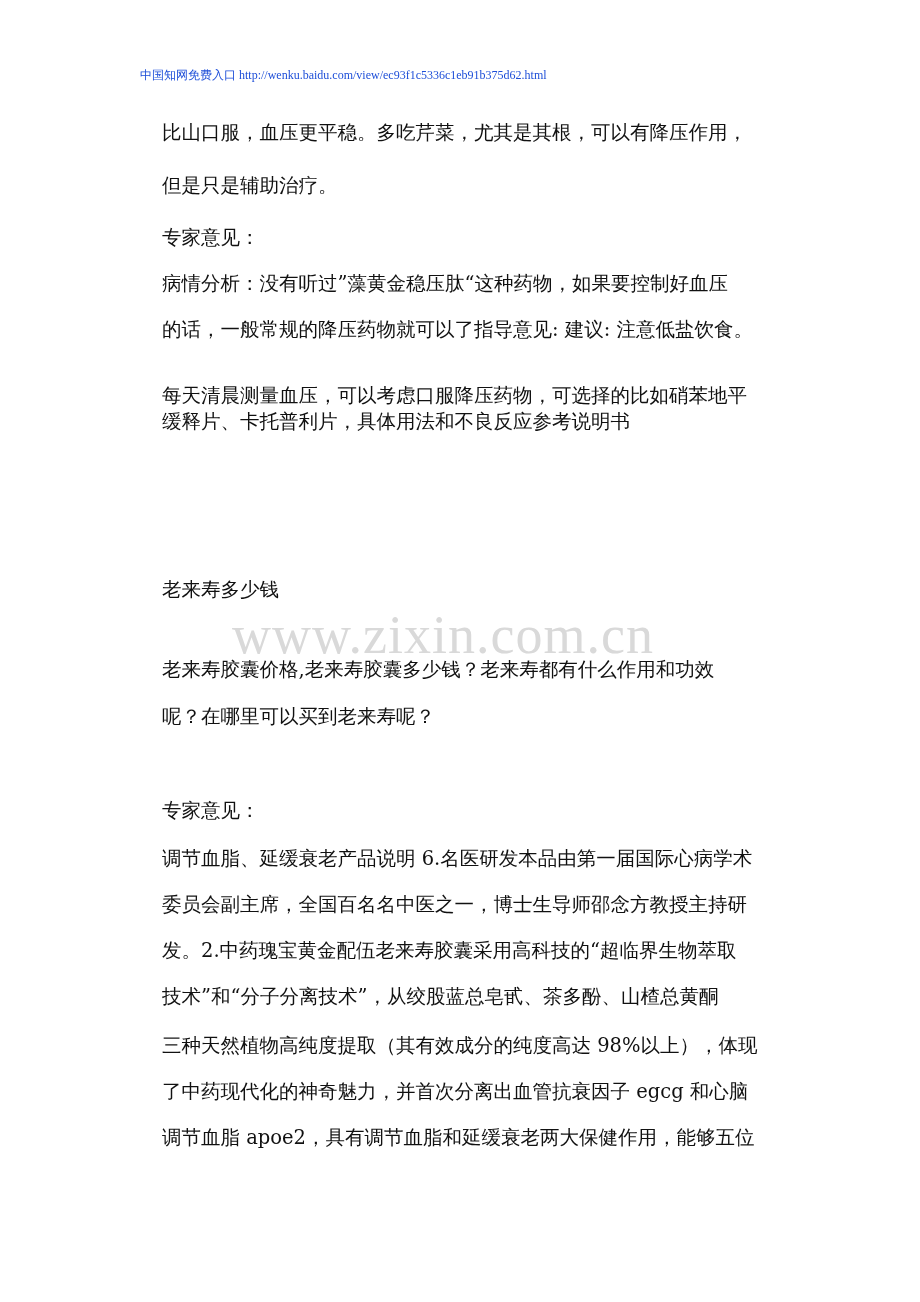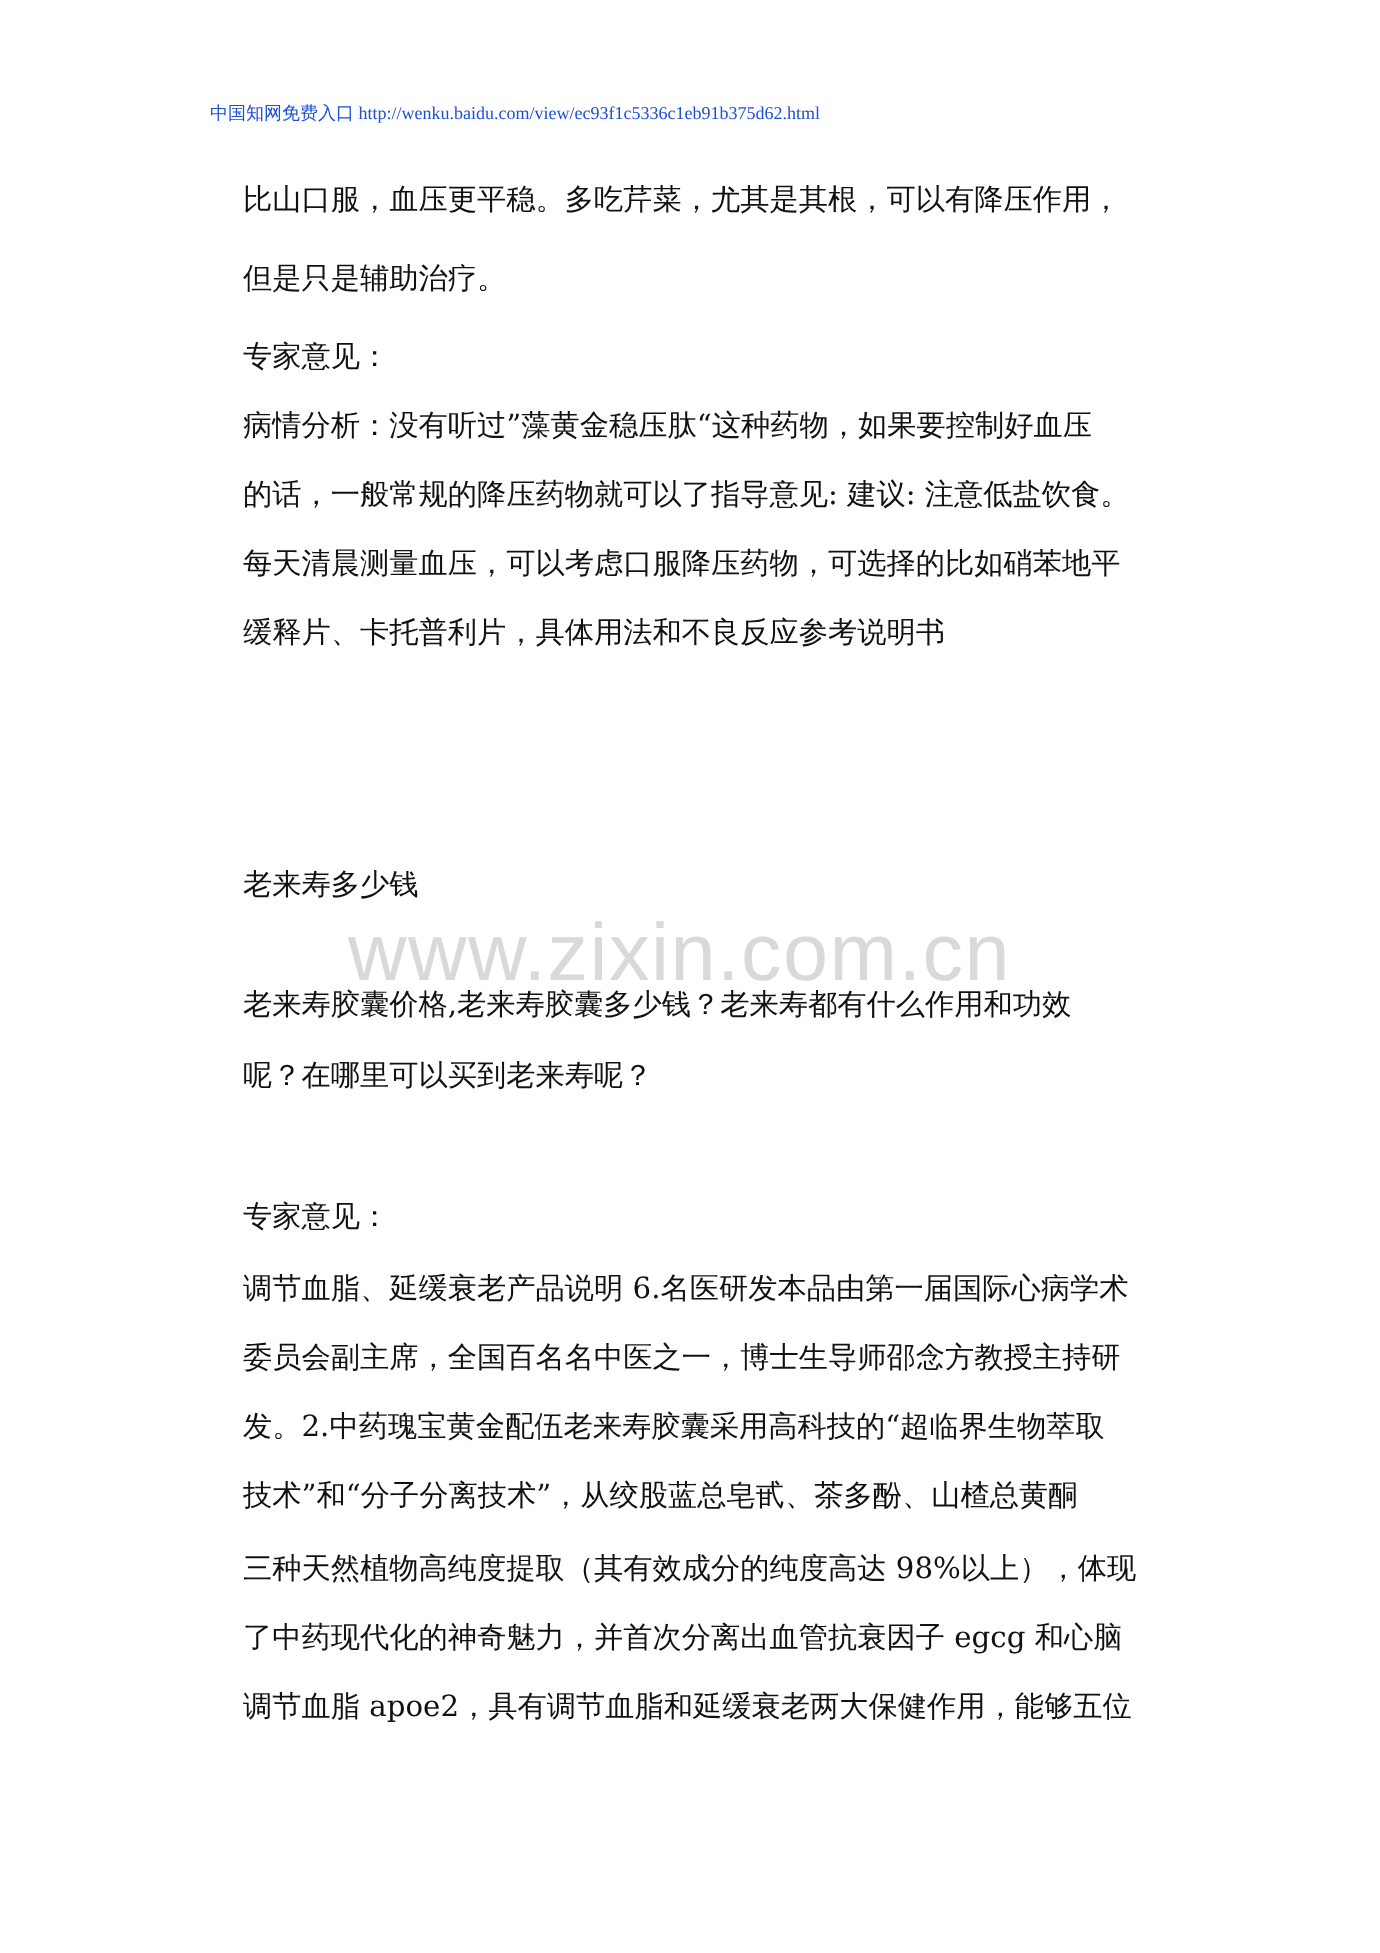--- a/index.html
+++ b/index.html
@@ -2,36 +2,36 @@
 <html><head>
 <meta charset="utf-8">
 <style>
   html, body { margin: 0; padding: 0; background: #ffffff; }
   body { width: 920px; height: 1302px; position: relative; overflow: hidden;
          font-family: "DejaVu Serif", "Liberation Serif", serif; color: #111; }
   .header { position: absolute; left: 140px; top: 67px; font-size: 12px; color: #1d4ed8;
             font-family: "Liberation Serif", "DejaVu Serif", serif; white-space: nowrap; }
   .line { position: absolute; left: 140px; font-size: 19.5px; white-space: nowrap; letter-spacing: 0px; margin-left: 22px; }
   .watermark { position: absolute; left: 232px; top: 604px; font-size: 54px; color: #d9d9d9;
-               font-family: Liberation Sans, sans-serif; white-space: nowrap;
+               font-family: Liberation Serif, serif; white-space: nowrap;
                letter-spacing: 1px; }
 </style>
 </head>
 <body>
 
 <div class="header">中国知网免费入口 http://wenku.baidu.com/view/ec93f1c5336c1eb91b375d62.html</div>
 
 <div class="watermark">www.zixin.com.cn</div>
 
 <div class="line" style="top:119px">比山口服，血压更平稳。多吃芹菜，尤其是其根，可以有降压作用，</div>
 <div class="line" style="top:172px">但是只是辅助治疗。</div>
 <div class="line" style="top:224px">专家意见：</div>
 <div class="line" style="top:270px">病情分析：没有听过”藻黄金稳压肽“这种药物，如果要控制好血压</div>
 <div class="line" style="top:316px">的话，一般常规的降压药物就可以了指导意见: 建议: 注意低盐饮食。</div>
-<div class="line" style="top:362px">每天清晨测量血压，可以考虑口服降压药物，可选择的比如硝苯地平</div>
+<div class="line" style="top:382px">每天清晨测量血压，可以考虑口服降压药物，可选择的比如硝苯地平</div>
 <div class="line" style="top:408px">缓释片、卡托普利片，具体用法和不良反应参考说明书</div>
 
 <div class="line" style="top:576px">老来寿多少钱</div>
 <div class="line" style="top:656px">老来寿胶囊价格,老来寿胶囊多少钱？老来寿都有什么作用和功效</div>
 <div class="line" style="top:703px">呢？在哪里可以买到老来寿呢？</div>
 <div class="line" style="top:797px">专家意见：</div>
 <div class="line" style="top:845px">调节血脂、延缓衰老产品说明 6.名医研发本品由第一届国际心病学术</div>
 <div class="line" style="top:891px">委员会副主席，全国百名名中医之一，博士生导师邵念方教授主持研</div>
 <div class="line" style="top:937px">发。2.中药瑰宝黄金配伍老来寿胶囊采用高科技的“超临界生物萃取</div>
 <div class="line" style="top:983px">技术”和“分子分离技术”，从绞股蓝总皂甙、茶多酚、山楂总黄酮</div>

